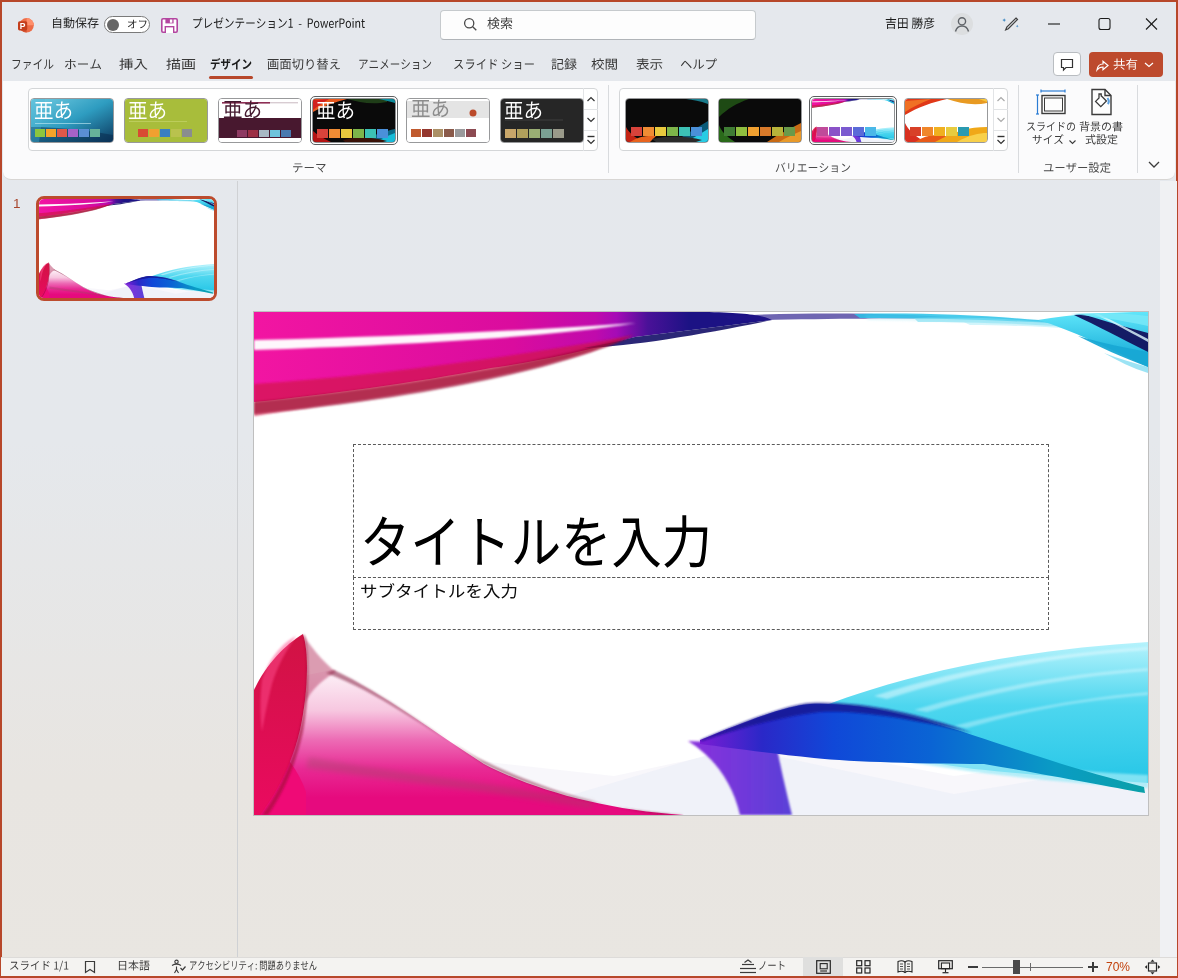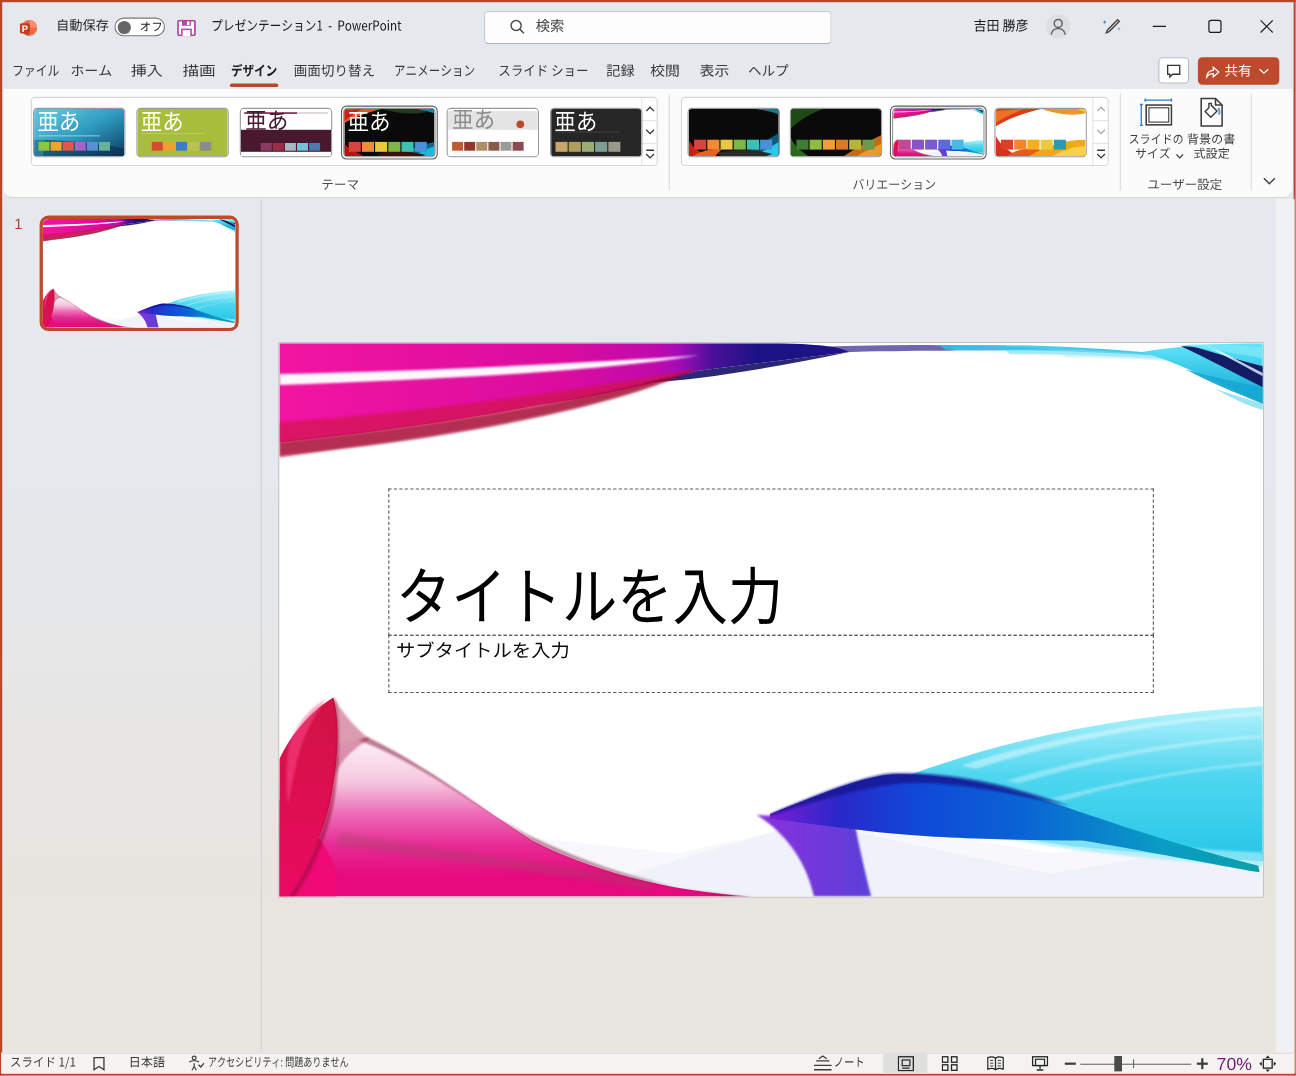--- a/index.html
+++ b/index.html
@@ -570,19 +570,19 @@
 <rect x="3.4" y="3" width="8.2" height="5.7" fill="none" stroke="#262626" stroke-width="1.1"></rect>
 <line x1="7.5" y1="9" x2="7.5" y2="12" stroke="#262626" stroke-width="1.1"></line>
 <line x1="4.5" y1="12.7" x2="10.5" y2="12.7" stroke="#262626" stroke-width="1.2"></line>
   </svg>
 <div class="abs" style="left:968px;top:966px;width:10px;height:1.5px;background:#3b3b3b"></div>
 <div class="abs" style="left:982px;top:966.5px;width:101px;height:1px;background:#6a6a6a"></div>
 <div class="abs" style="left:1030px;top:963px;width:1px;height:8px;background:#6a6a6a"></div>
 <div class="abs" style="left:1013px;top:960px;width:7px;height:14px;background:#4a4a4a"></div>
 <div class="abs" style="left:1088px;top:966px;width:10px;height:1.5px;background:#3b3b3b"></div>
 <div class="abs" style="left:1092.2px;top:961.5px;width:1.5px;height:10px;background:#3b3b3b"></div>
-<div class="abs" style="left:1106px;top:960px;width:40px;height:13px;font-size:16px;color:#701a75">70%</div>
+<div class="abs" style="left:1106px;top:960px;width:40px;height:13px;font-size:12px;color:#c2410c">70%</div>
 <svg class="abs" style="left:1144px;top:959px" width="17" height="16" viewBox="0 0 17 16">
 <rect x="4.5" y="4" width="8" height="8" fill="none" stroke="#262626" stroke-width="1.2"></rect>
 <path d="M8.5 0.5 l2 2.3 h-4 z" fill="#262626"></path>
 <path d="M8.5 15.5 l2 -2.3 h-4 z" fill="#262626"></path>
 <path d="M0.8 8 l2.3 -2 v4 z" fill="#262626"></path>
 <path d="M16.2 8 l-2.3 -2 v4 z" fill="#262626"></path>
   </svg>
 </body></html>

